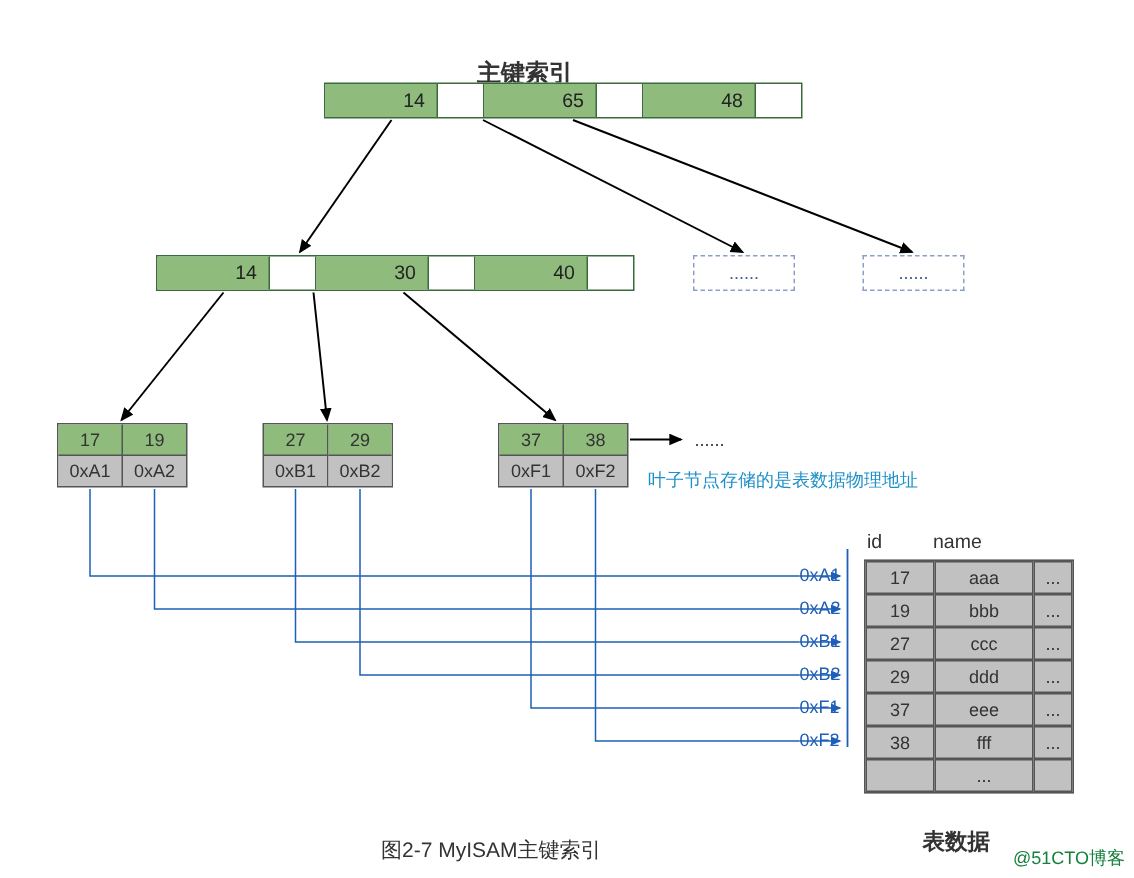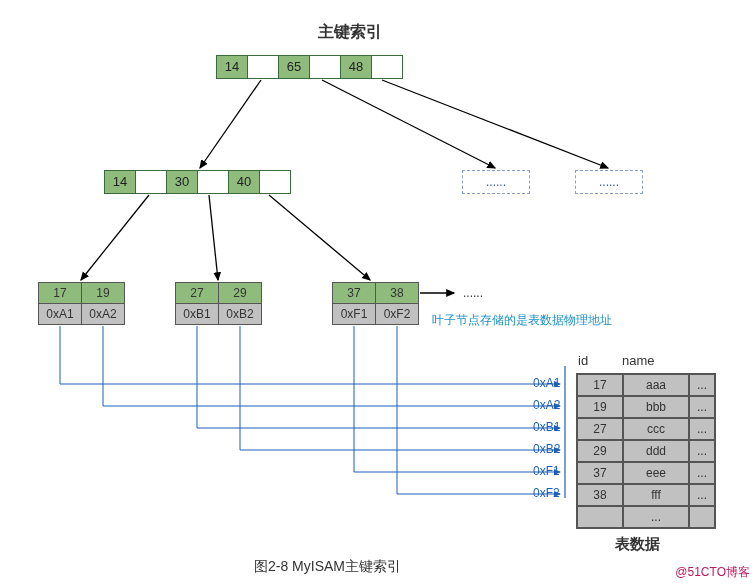--- a/index.html
+++ b/index.html
@@ -12,36 +12,37 @@
     height: 585px;
     position: relative;
   }
   svg { position: absolute; top: 0; left: 0; }
   .title {
     position: absolute;
     font-size: 16px;
     font-weight: 600;
     color: #333;
     text-align: center;
+    margin-top: 17px;
   }
   .node {
     position: absolute;
     display: flex;
     border: 1.5px solid #3a6b3a;
     background: #fff;
   }
   .cell {
     border-right: 1.5px solid #3a6b3a;
     height: 22px;
     line-height: 22px;
     text-align: center;
     font-size: 13px;
   }
   .cell:last-child { border-right: none; }
-  .green { background: #8fbc7d; }
+  .green { background: #8fbc7d; padding-left: 44px; }
   .cell.green{ color:#222;}
   .leaf {
     position: absolute;
     display: flex;
     flex-direction: column;
     border: 1px solid #555;
   }
   .leaf .row { display: flex; }
   .leaf .c {
     width: 42px;
@@ -84,21 +85,21 @@
   }
   .caption {
     position: absolute;
     font-size: 14px;
     color: #333;
   }
   .watermark {
     position: absolute;
     right: 6px;
     bottom: 4px;
-    color: #be185d;
+    color: #15803d;
     font-size: 12px;
   }
   .ellips{
     position:absolute; font-size:12px; color:#333;
   }
 </style>
 </head>
 <body>
 
 <svg width="756" height="585">
@@ -251,15 +252,15 @@
     </div>
   <div class="trow">
       <div class="td" style="width:44px"></div>
       <div class="td" style="width:64px">...</div>
       <div class="td" style="width:24px"></div>
     </div>
 </div>
 
 <div class="title" style="left:615px; top:535px; font-size:15px;">表数据</div>
 
-<div class="caption" style="left:254px; top:558px;">图2-8 MyISAM主键索引</div>
+<div class="caption" style="left:254px; top:558px;">图2-7 MyISAM主键索引</div>
 
 <div class="watermark">@51CTO博客</div>
 
 </body></html>

